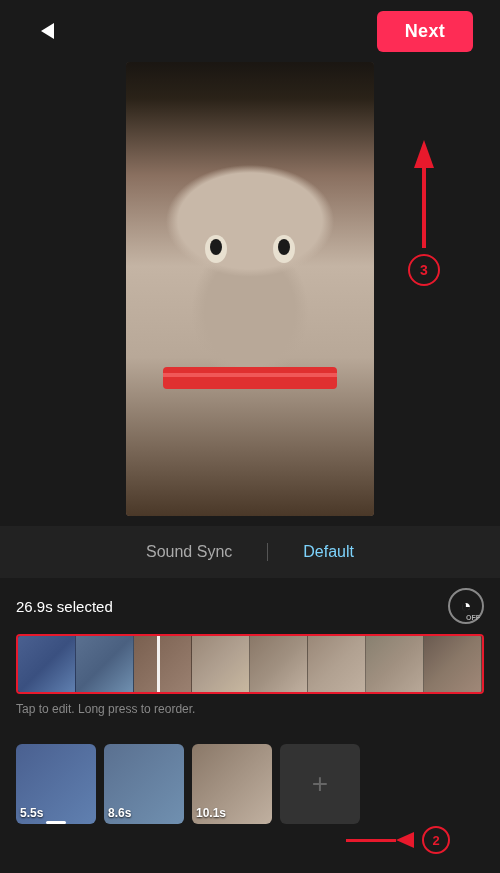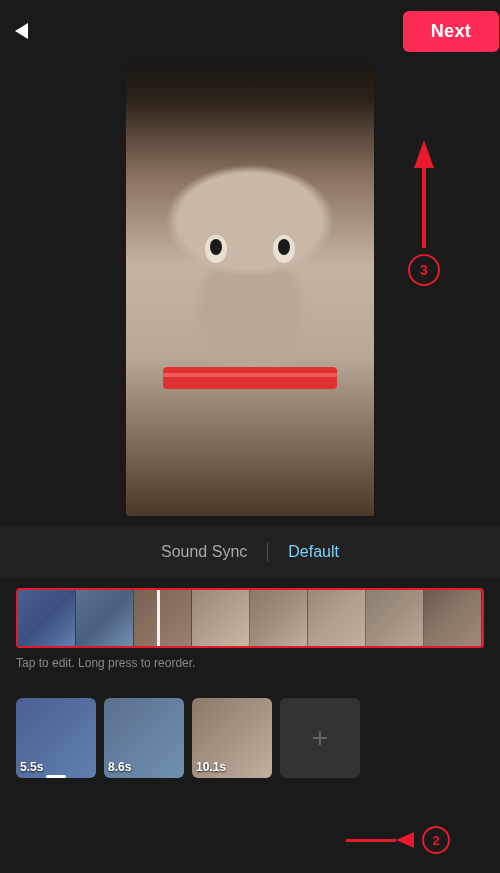--- a/index.html
+++ b/index.html
@@ -16,21 +16,21 @@
     
     .header {
       position: absolute;
       top: 0;
       left: 0;
       right: 0;
       height: 62px;
       display: flex;
       align-items: center;
       justify-content: space-between;
-      padding: 0 1px;
+      padding: 0 27px;
       z-index: 10;
     }
     .back-btn {
       width: 40px;
       height: 40px;
       display: flex;
       align-items: center;
       justify-content: center;
       cursor: pointer;
     }
@@ -165,21 +165,21 @@
     .mode-bar {
       position: absolute;
       top: 526px;
       left: 0;
       right: 0;
       height: 52px;
       background: #222;
       display: flex;
       align-items: center;
       justify-content: center;
-      gap: 0;
+      gap: 15px;
     }
     .mode-btn {
       padding: 8px 20px;
       font-size: 16px;
       cursor: pointer;
       color: #aaa;
       font-weight: 400;
       background: none;
       border: none;
     }
@@ -408,20 +408,27 @@
 </div>
 
 <div class="mode-bar">
   <button class="mode-btn">Sound Sync</button>
   <div class="mode-divider"></div>
   <button class="mode-btn active">Default</button>
 
 </div>
 
 <div class="timeline-section">
+  <div class="timeline-header">
+    <span class="selected-label">26.9s selected</span>
+    <div class="speed-icon">
+      <span class="speed-icon-inner">◔</span>
+      <span class="speed-off">OFF</span>
+    </div>
+  </div>
 
   <div class="filmstrip-container">
     <div class="filmstrip">
       <div class="film-frame"></div>
       <div class="film-frame"></div>
       <div class="film-frame"></div>
       <div class="film-frame"></div>
       <div class="film-frame"></div>
       <div class="film-frame"></div>
       <div class="film-frame"></div>

